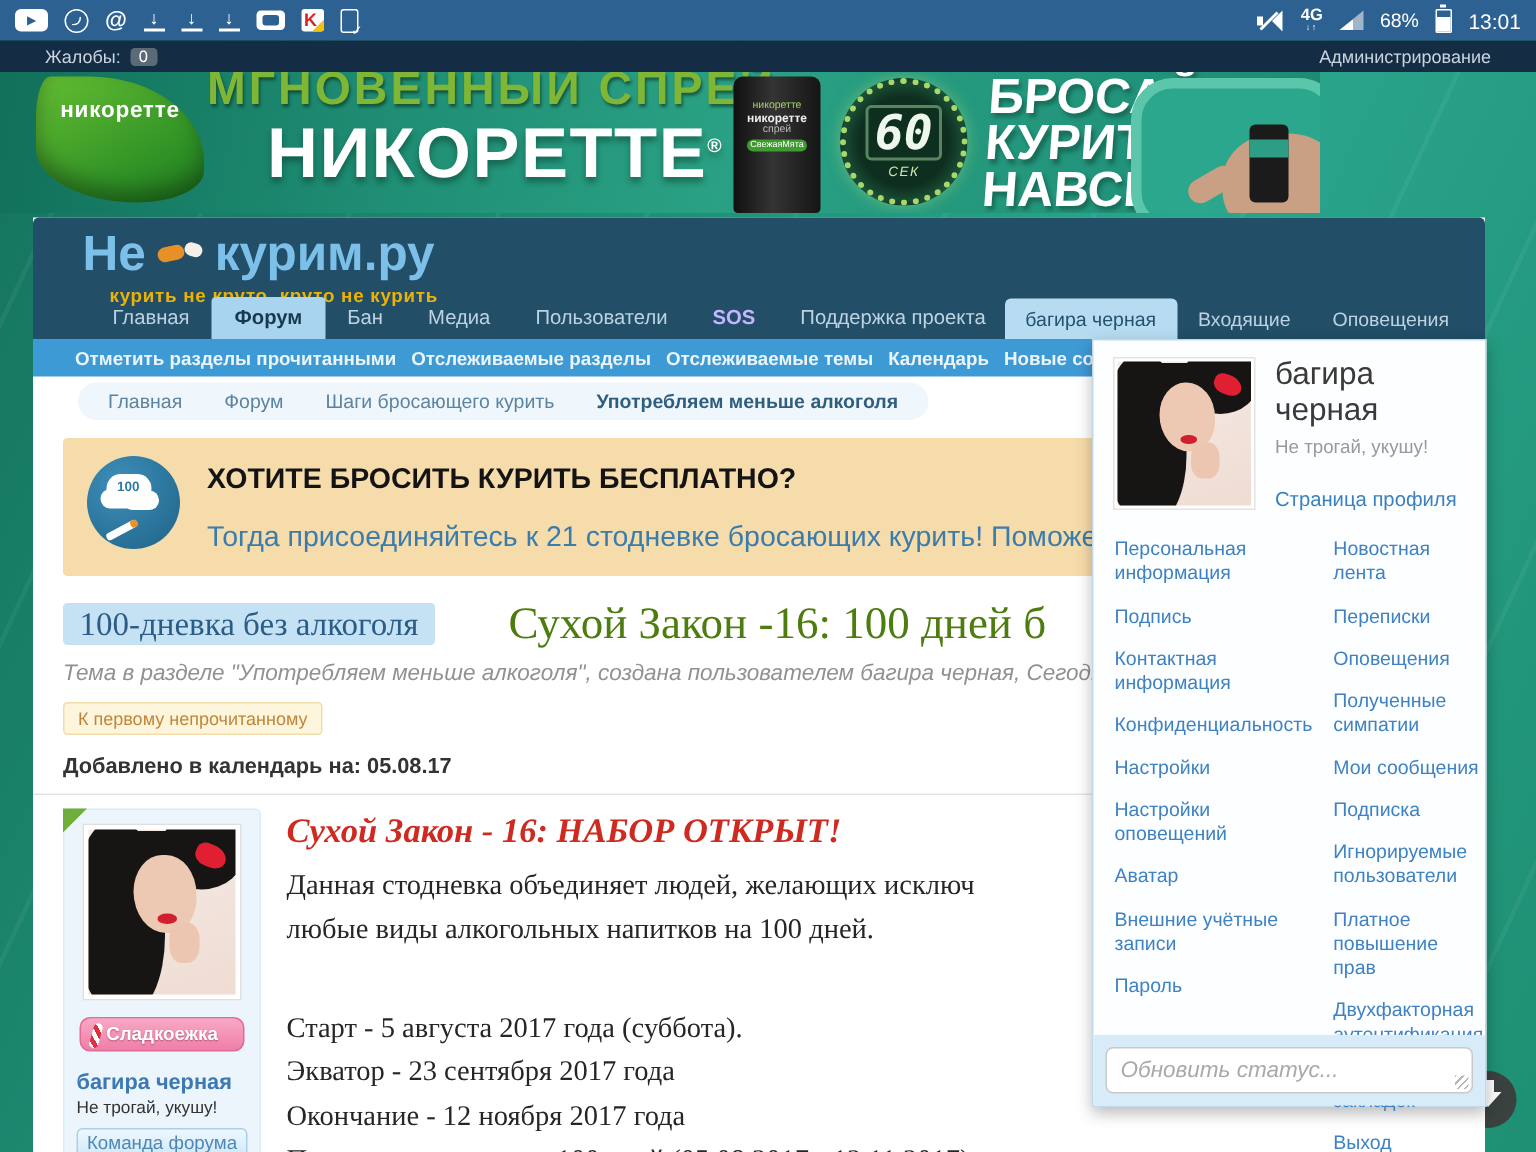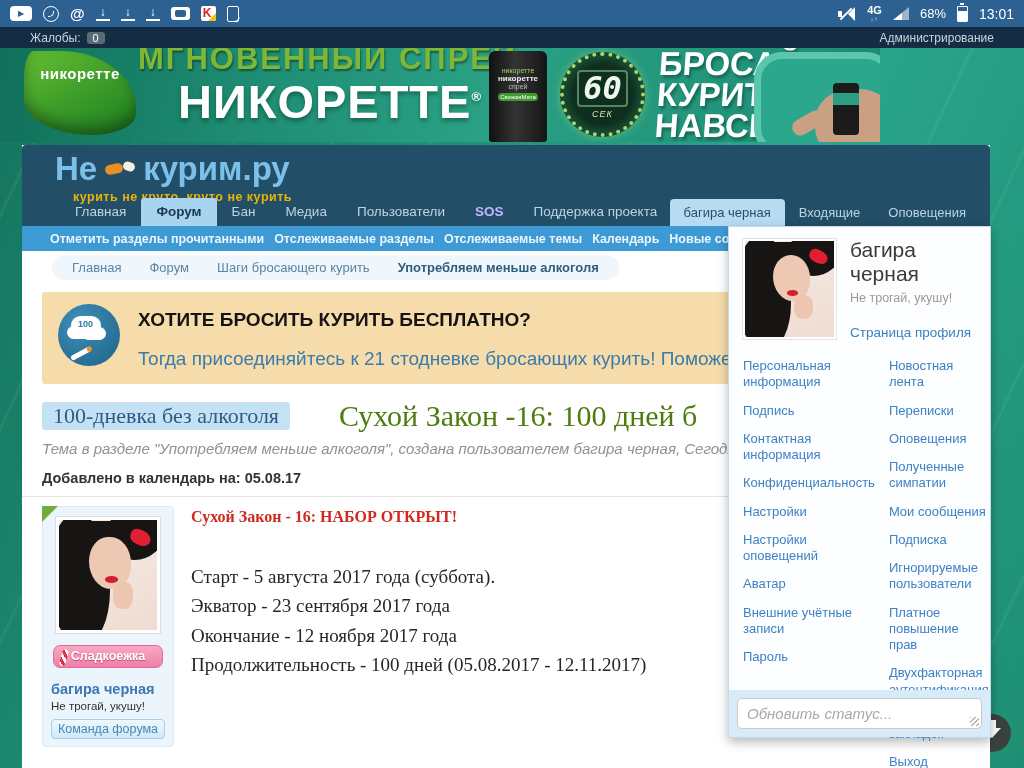--- a/index.html
+++ b/index.html
@@ -151,21 +151,21 @@
     border-radius:7px; color:#fff; font-size:12.5px; font-weight:bold; text-align:center; padding:3px 0 4px; position:relative;
     text-shadow:0 1px 1px rgba(120,20,60,.5); }
   .candy { position:absolute; left:7px; top:3px; width:6px; height:17px; border-radius:3px; transform:rotate(16deg);
     background:repeating-linear-gradient(45deg,#fff 0 3px,#e03040 3px 6px); }
   .p-name { margin-top:13px; color:#3c78b4; font-weight:bold; font-size:14.5px; }
   .p-status { margin-top:3px; font-size:11.5px; color:#333; }
   .p-role { margin-top:7px; width:114px; background:linear-gradient(#eef8ff,#cfe8f7); border:1px solid #aacfe8;
     border-radius:4px; color:#4c87b5; font-size:12.5px; text-align:center; padding:2px 0; }
 
   .p-body { flex:1; padding-left:17px; overflow:hidden; }
-  .p-title { font-family:"Liberation Serif", serif; font-weight:bold; font-size:16px; color:#cf2a20; margin-top:2px; }
+  .p-title { font-family:"Liberation Serif", serif; font-weight:bold; font-size:23px; color:#cf2a20; margin-top:2px;font-style:italic; }
   .p-par { font-family:"Liberation Serif", serif; font-size:19px; color:#262626; line-height:1.55; margin-top:9px; white-space:nowrap; }
   .p-par2 { margin-top:36px; }
   .p-par div { white-space:nowrap; }
 
   
   .umenu { position:absolute; left:706px; top:81px; width:263px; height:512px; background:#fdfeff;
     border:1px solid #c3d9e8; box-shadow:0 4px 10px rgba(0,0,0,.28); z-index:6; }
   .um-head { display:flex; gap:13px; padding:11px 13px 8px; }
   .um-ava { width:95px; height:102px; flex:0 0 95px; border:1px solid #e3e3e3; background:#fff; padding:2px; }
   .um-info { display:flex; flex-direction:column; flex:1; }
@@ -317,20 +317,28 @@
         <div class="n-text">Тогда присоединяйтесь к 21 стодневке бросающих курить! Поможем,</div>
       </div>
     </div>
 
     <div class="threadrow">
       <span class="t-badge">100-дневка без алкоголя</span>
       <span class="t-title">Сухой Закон -16: 100 дней б</span>
     </div>
     <div class="t-meta">Тема в разделе "Употребляем меньше алкоголя", создана пользователем багира черная, Сегодня</div>
 
+    <div class="ctrlrow">
+      <span class="btn-unread">К первому непрочитанному</span>
+      <div class="right">
+        <span class="opt-label">Опции темы</span>
+        <span class="opt-circle">▼</span>
+        <span class="opt-link">Перест</span>
+      </div>
+    </div>
 
     <div class="calline">Добавлено в календарь на: 05.08.17</div>
     <div class="hr"></div>
 
     <div class="post">
       <div class="p-side">
         <div class="p-online"></div>
         <div class="ava-frame">
           <div class="avatar-art">
               <div class="hair1"></div>
@@ -343,20 +351,24 @@
             </div>
         </div>
         <div class="badge-sweet"><span class="candy"></span><span>Сладкоежка</span></div>
         <div class="p-name">багира черная</div>
         <div class="p-status">Не трогай, укушу!</div>
         <div class="p-role">Команда форума</div>
 
       </div>
       <div class="p-body">
         <div class="p-title">Сухой Закон - 16: НАБОР ОТКРЫТ!</div>
+        <div class="p-par">
+          <div>Данная стодневка объединяет людей, желающих исключ</div>
+          <div>любые виды алкогольных напитков на 100 дней.</div>
+        </div>
         <div class="p-par p-par2">
           <div>Старт - 5 августа 2017 года (суббота).</div>
           <div>Экватор - 23 сентября 2017 года</div>
           <div>Окончание - 12 ноября 2017 года</div>
           <div>Продолжительность - 100 дней (05.08.2017 - 12.11.2017)</div>
         </div>
       </div>
     </div>
 
     <div class="umenu">

